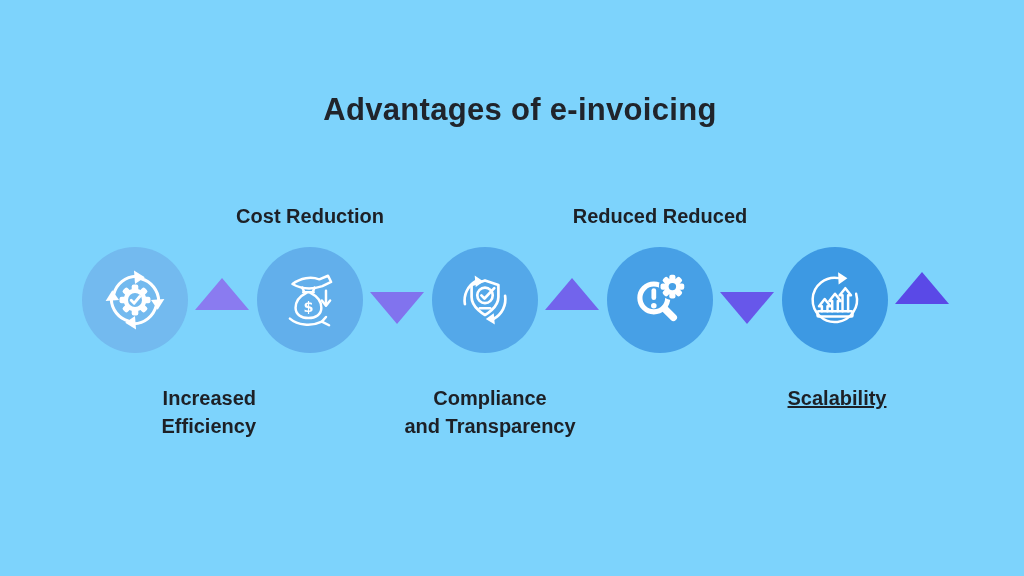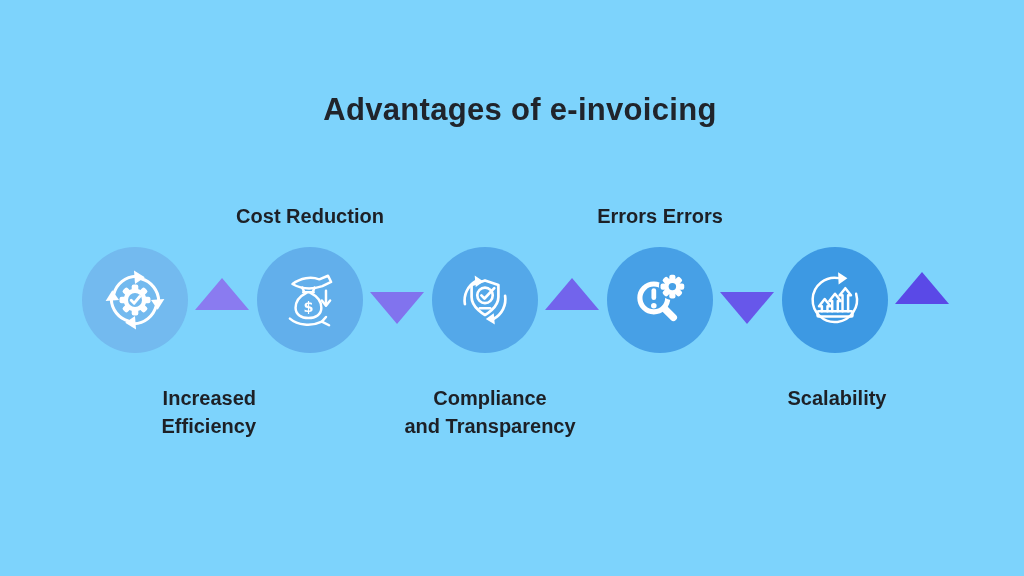--- a/index.html
+++ b/index.html
@@ -143,16 +143,16 @@
   <div class="tri down" style="left: 370px; top: 292px; --tc: #8173EE;"></div>
   <div class="tri up" style="left: 545px; top: 278px; --tc: #7264EC;"></div>
   <div class="tri down" style="left: 720px; top: 292px; --tc: #6757EA;"></div>
   <div class="tri up" style="left: 895px; top: 272px; --tc: #5A49E7;"></div>
 
   <div class="lbl below" style="left:16px;text-align:right;">Increased
 Efficiency</div>
   <div class="lbl above" style="left:190px;">Cost Reduction</div>
   <div class="lbl below" style="left:370px;">Compliance
 and Transparency</div>
-  <div class="lbl above" style="left:540px;">Errors Errors</div>
-  <div class="lbl below" style="left:717px;">Scalability</div>
+  <div class="lbl above" style="left:540px;">Reduced Reduced</div>
+  <div class="lbl below" style="left:717px;text-decoration:underline;">Scalability</div>
 
 </div>
 
 </body></html>

